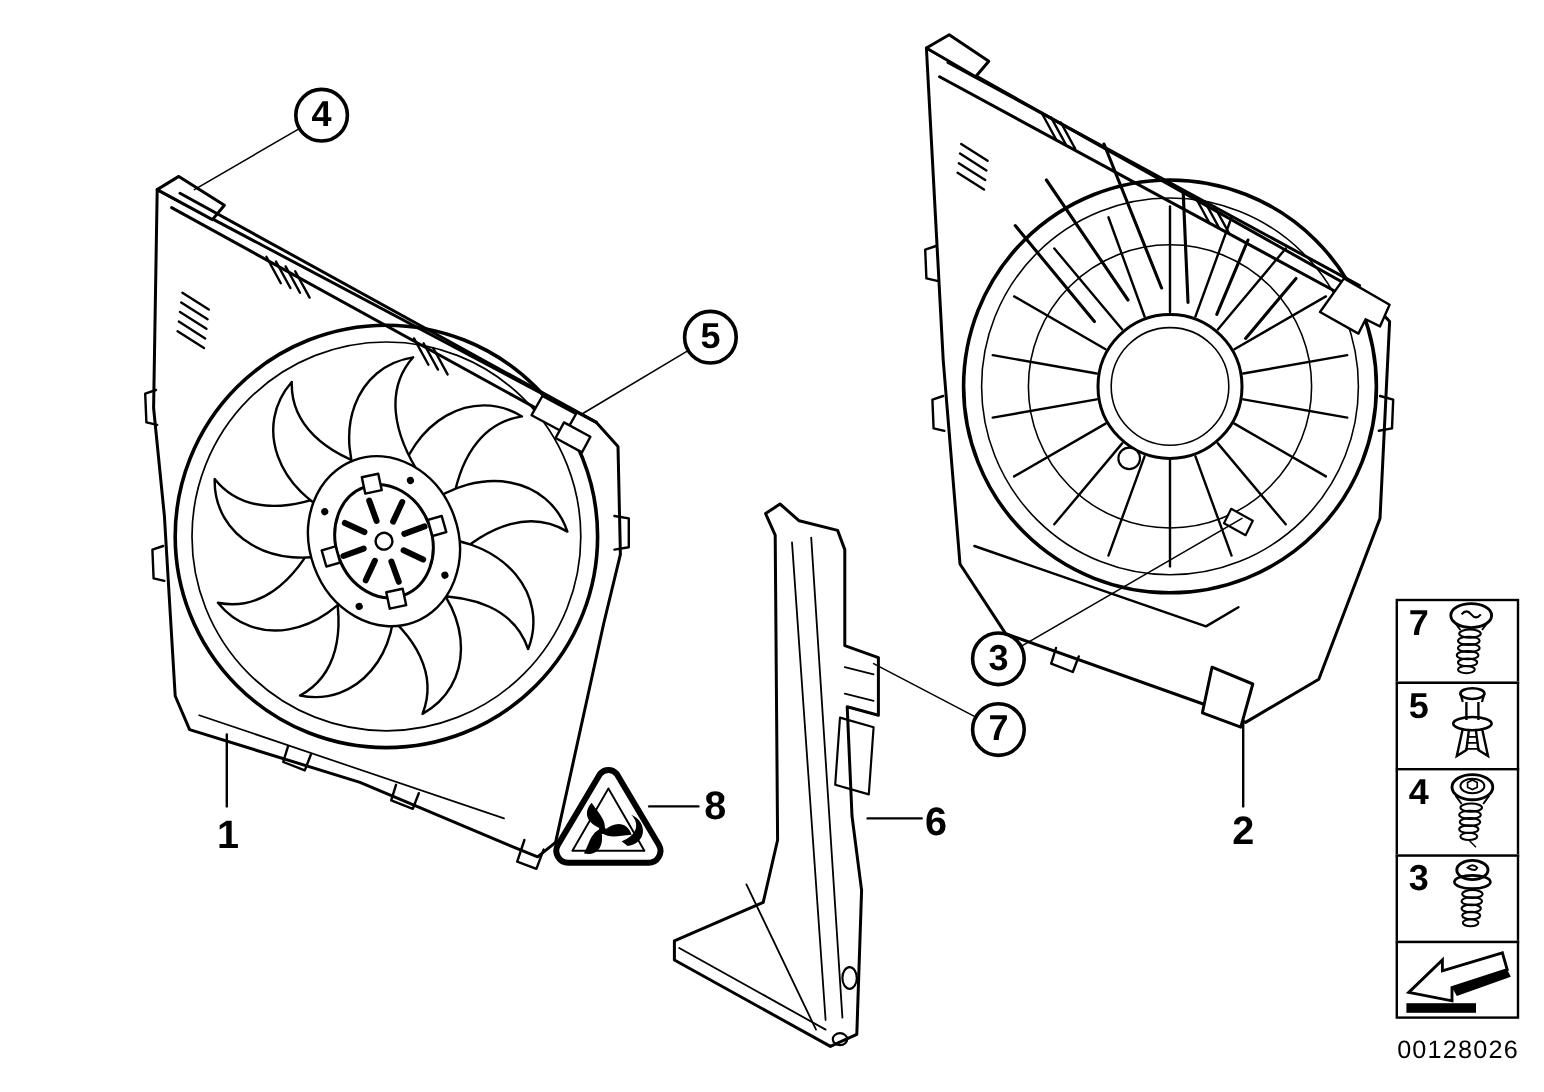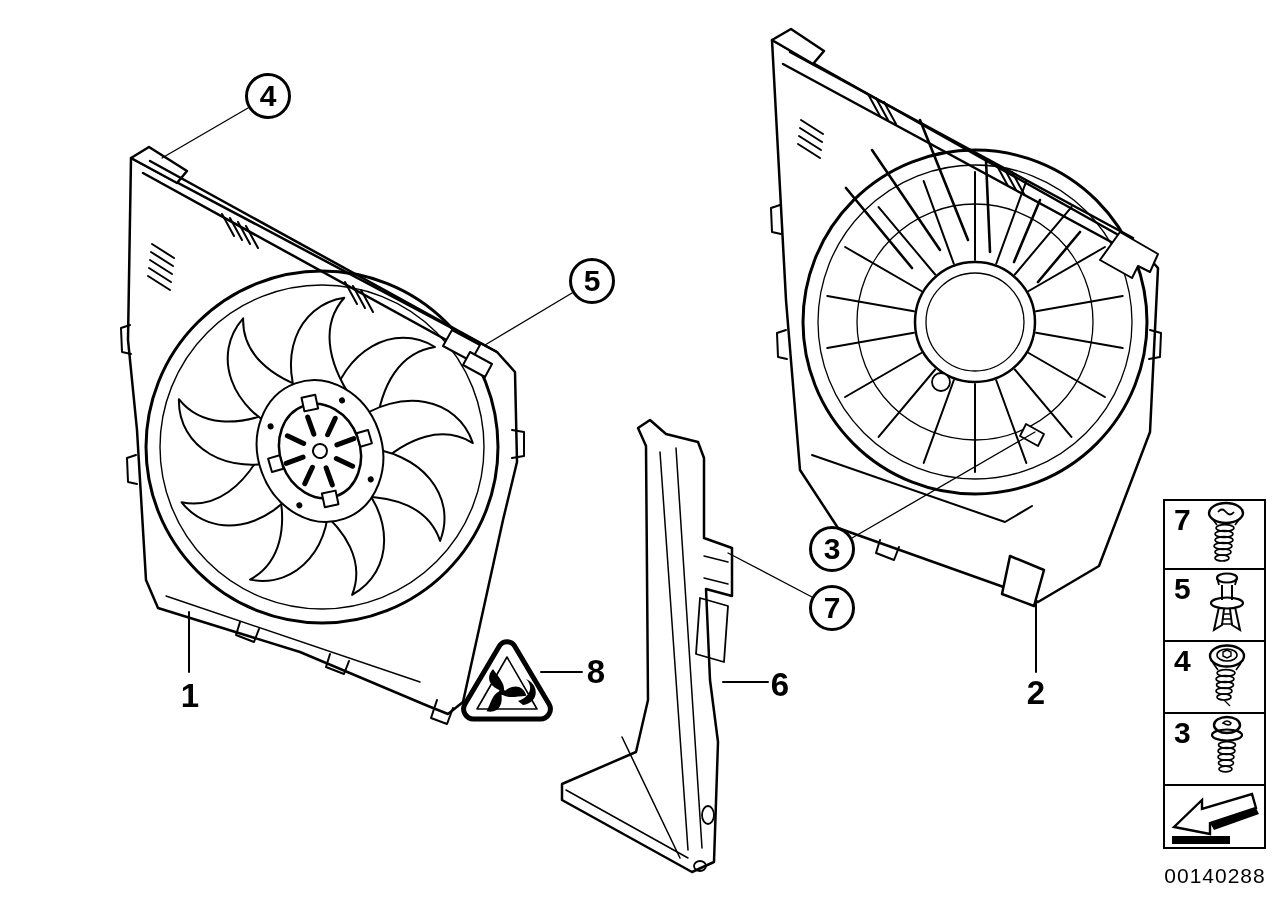--- a/index.html
+++ b/index.html
@@ -313,14 +313,14 @@
 
     <div class="legend-cell" style="height:65px;">
       <svg class="legend-icon" width="99" height="61" viewBox="0 0 99 61" fill="none" stroke="#000" style="right:1px;">
         <path d="M10,41 L38,14 L38,23 L88,8 L92,22 L46,37 L46,48 Z" stroke-width="2.4" fill="#fff"></path>
         <path d="M46,37 L92,22 L95,28 L50,44 Z" fill="#000" stroke="none"></path>
         <rect x="8" y="50" width="58" height="8" fill="#000" stroke="none"></rect>
       </svg>
     </div>
   </div>
 
-  <div id="doc-number">00140288</div>
+  <div id="doc-number">00128026</div>
 </div>
 
 </body></html>

